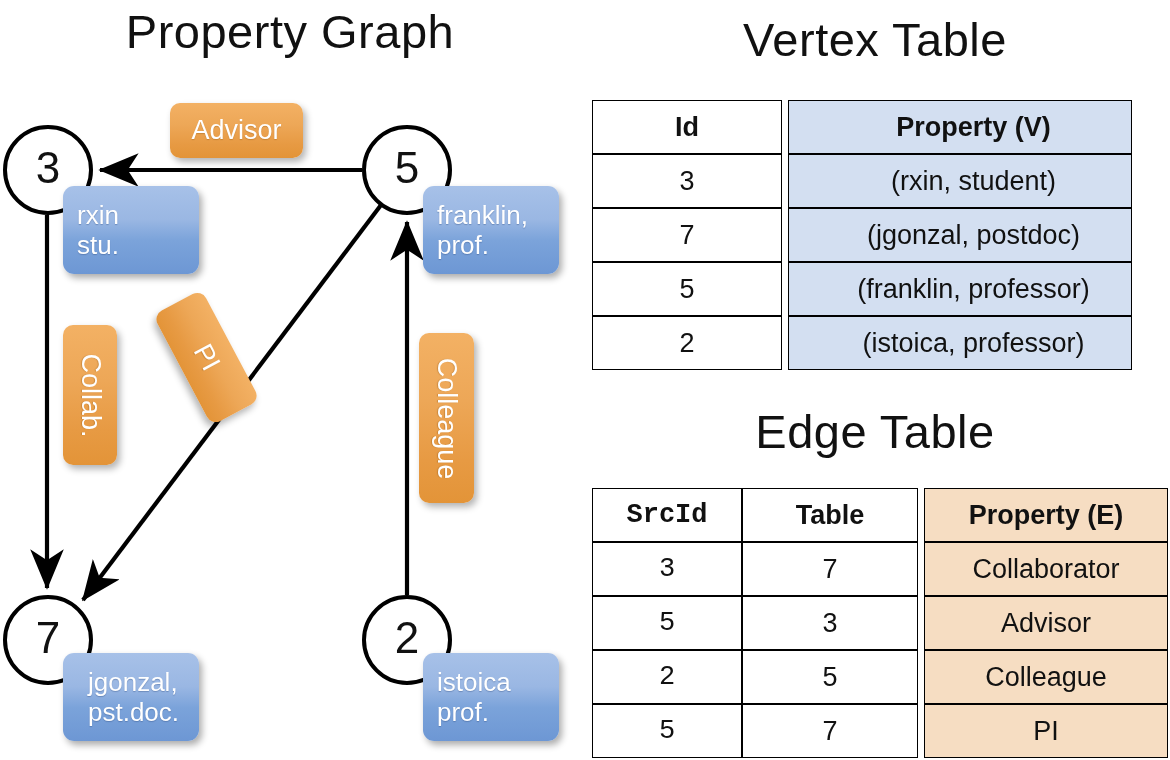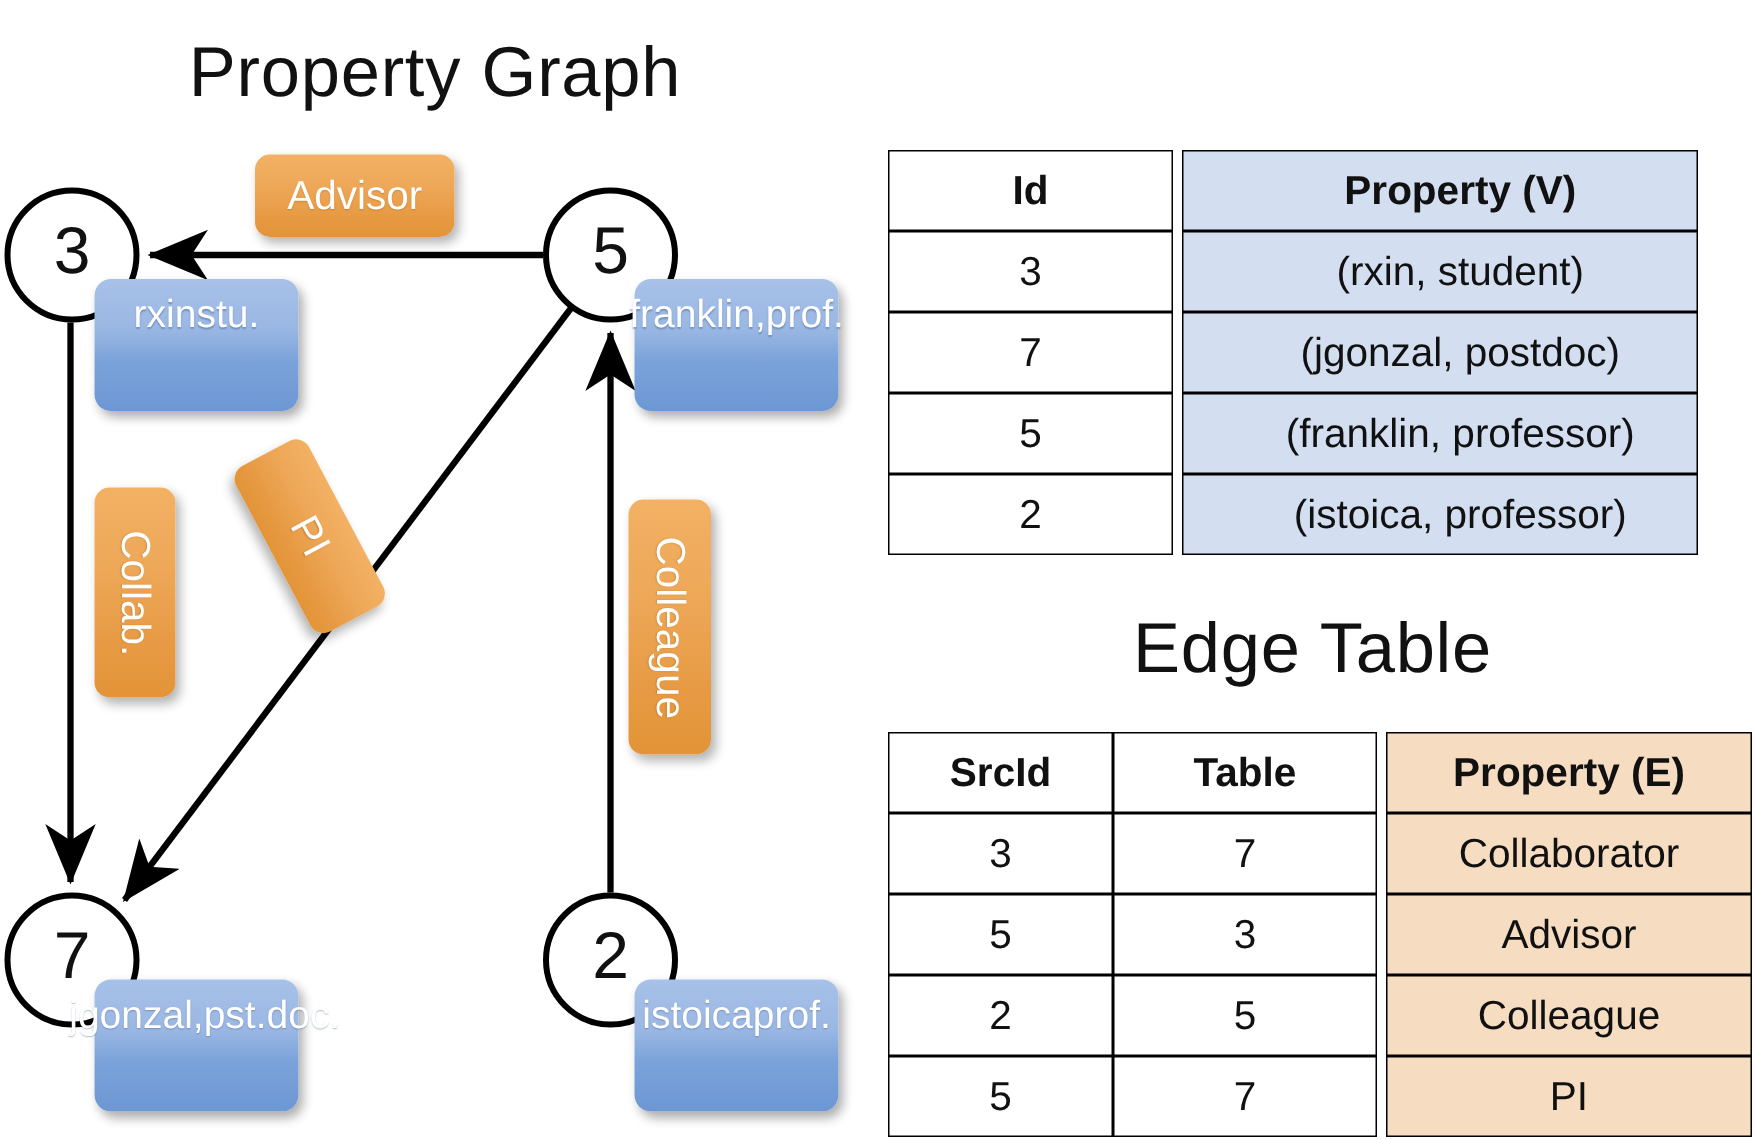--- a/index.html
+++ b/index.html
@@ -15,21 +15,21 @@
   .title{
     position:absolute;
     font-size:47px;
     font-weight:300;
     letter-spacing:0.5px;
     color:#111;
     white-space:nowrap;
     text-align:center;
     font-family:"Liberation Sans","DejaVu Sans",sans-serif;
   }
-  #title-property-graph{left:0;top:20px;width:580px;}
+  #title-property-graph{left:0;top:4px;width:580px;}
   #title-vertex-table{left:580px;top:12px;width:590px;}
   #title-edge-table{left:580px;top:404px;width:590px;}
 
   
   svg.graph{position:absolute;left:0;top:0;width:580px;height:760px;overflow:visible;}
 
   
   .node{
     position:absolute;width:90px;height:90px;border-radius:50%;
     border:4px solid #000;background:#fff;box-sizing:border-box;
@@ -43,21 +43,21 @@
 
   
   .vbox{
     position:absolute;border-radius:11px;box-sizing:border-box;
     background:linear-gradient(to bottom,#a7c1e8 0%,#9ab7e3 38%,#7ba3da 62%,#6d97d4 100%);
     box-shadow:3px 4px 7px rgba(0,0,0,0.33);
     color:#ffffff;
     padding:9px 14px 8px 14px;
     font-size:26px;font-weight:300;line-height:1.13;
     font-family:"Liberation Sans","DejaVu Sans",sans-serif;
-    display:flex;flex-direction:row;justify-content:center;
+    display:flex;flex-direction:column;justify-content:center;
     text-shadow:0 1px 1px rgba(40,70,120,0.35);
   }
 
   
   .ebox{
     position:absolute;border-radius:10px;box-sizing:border-box;
     background:linear-gradient(to bottom,#f3b164 0%,#eda757 40%,#e79a43 75%,#e39438 100%);
     box-shadow:3px 4px 7px rgba(0,0,0,0.30);
     color:#ffffff;
     font-size:27px;font-weight:300;
@@ -93,31 +93,32 @@
   .blue-cell{background:#d3dff1 !important;border-width:1.6px;}
   .tan-cell{background:#f6ddc2 !important;border-width:1.6px;margin-top:48px;}
 
   #vertex-table{left:592px;top:100px;}
   #vertex-table td{height:54px;}
   #vertex-table .c-id{width:190px;margin-top:24px;}
   #vertex-table .c-prop{width:344px;padding-left:27px;}
 
   #edge-table{left:592px;top:488px;}
   #edge-table td{height:54px;}
-  #edge-table .c-src{width:150px;}
+  #edge-table .c-src{width:150px;font-family:Liberation Mono, monospace;}
   #edge-table .c-dst{width:176px;}
   #edge-table .c-eprop{width:244px;}
 </style>
 </head>
 <body>
 
 <div class="canvas">
 
   <div class="title" id="title-property-graph">Property Graph</div>
 
+  <div class="title" id="title-vertex-table">Vertex Table</div>
 
   <div class="title" id="title-edge-table">Edge Table</div>
 
   <svg class="graph" viewBox="0 0 580 760">
     <defs>
       <marker id="ah" markerWidth="11" markerHeight="11" refX="9.2" refY="4" orient="auto" markerUnits="strokeWidth">
         <path d="M0,0 L9.6,4 L0,8 L2.6,4 z" fill="#000"></path>
       </marker>
     </defs>
 

